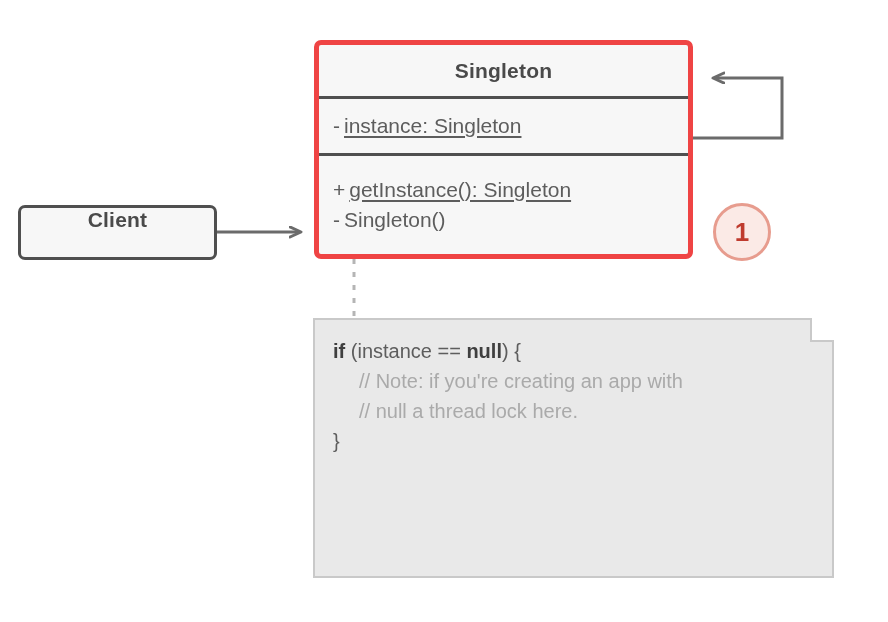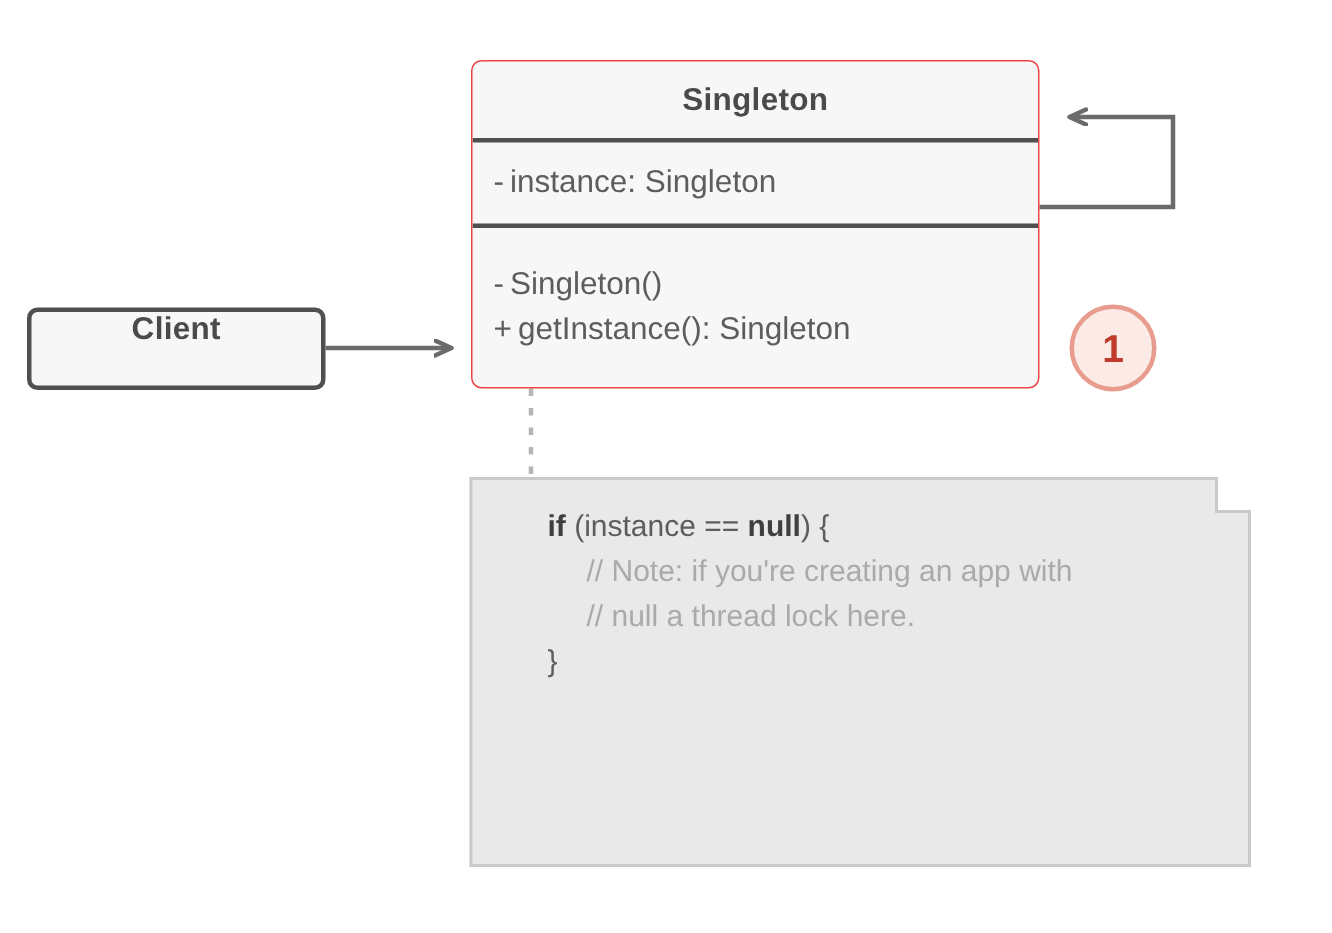--- a/index.html
+++ b/index.html
@@ -54,21 +54,21 @@
 
   
   #class-box {
     position: absolute;
     left: 314px;
     top: 40px;
     width: 379px;
     height: 219px;
     box-sizing: border-box;
     background: #f7f7f7;
-    border: 1px solid #ef4444;
+    border: 5px solid #ef4444;
     border-radius: 7px;
     overflow: hidden;
     display: flex;
     flex-direction: column;
   }
   .compartment {
     box-sizing: border-box;
     padding: 0 14px;
     display: flex;
     flex-direction: column;
@@ -97,20 +97,21 @@
     font-size: 21px;
     color: #5d5d5d;
     white-space: nowrap;
     line-height: 1.15;
   }
   .member .vis {
     display: inline-block;
     margin-right: 4px;
   }
   .member .static-name {
+    text-decoration: underline;
     text-underline-offset: 3px;
   }
 
   
   #badge-one {
     position: absolute;
     left: 713px;
     top: 203px;
     width: 58px;
     height: 58px;
@@ -159,21 +160,20 @@
     top: -2px;
     width: 0; height: 0;
     border-left: 24px solid transparent;
     border-top: 24px solid #ffffff;
   }
   .code-line {
     font-size: 20px;
     line-height: 30px;
     color: #5d5d5d;
     white-space: pre;
-    margin-left: 32px;
   }
   .code-line b { color: #3f3f3f; font-weight: bold; }
   .code-line .cmt { color: #aaaaaa; }
   .indent { padding-left: 26px; }
 </style>
 </head>
 <body>
 
 <div id="canvas">
 
@@ -211,24 +211,24 @@
     </div>
 
     <div class="compartment" id="cmp-attrs">
       <div class="member">
         <span class="vis">-</span><span class="static-name">instance: Singleton</span>
       </div>
     </div>
 
     <div class="compartment" id="cmp-ops">
       <div class="member">
+        <span class="vis">+</span><span class="static-name">getInstance(): Singleton</span>
+      </div>
+      <div class="member">
         <span class="vis">-</span><span>Singleton()</span>
-      </div>
-      <div class="member">
-        <span class="vis">+</span><span class="static-name">getInstance(): Singleton</span>
       </div>
     </div>
 
   </div>
 
   <div id="badge-one">
     <span class="badge-num">1</span>
   </div>
 
   <div id="note-box">

